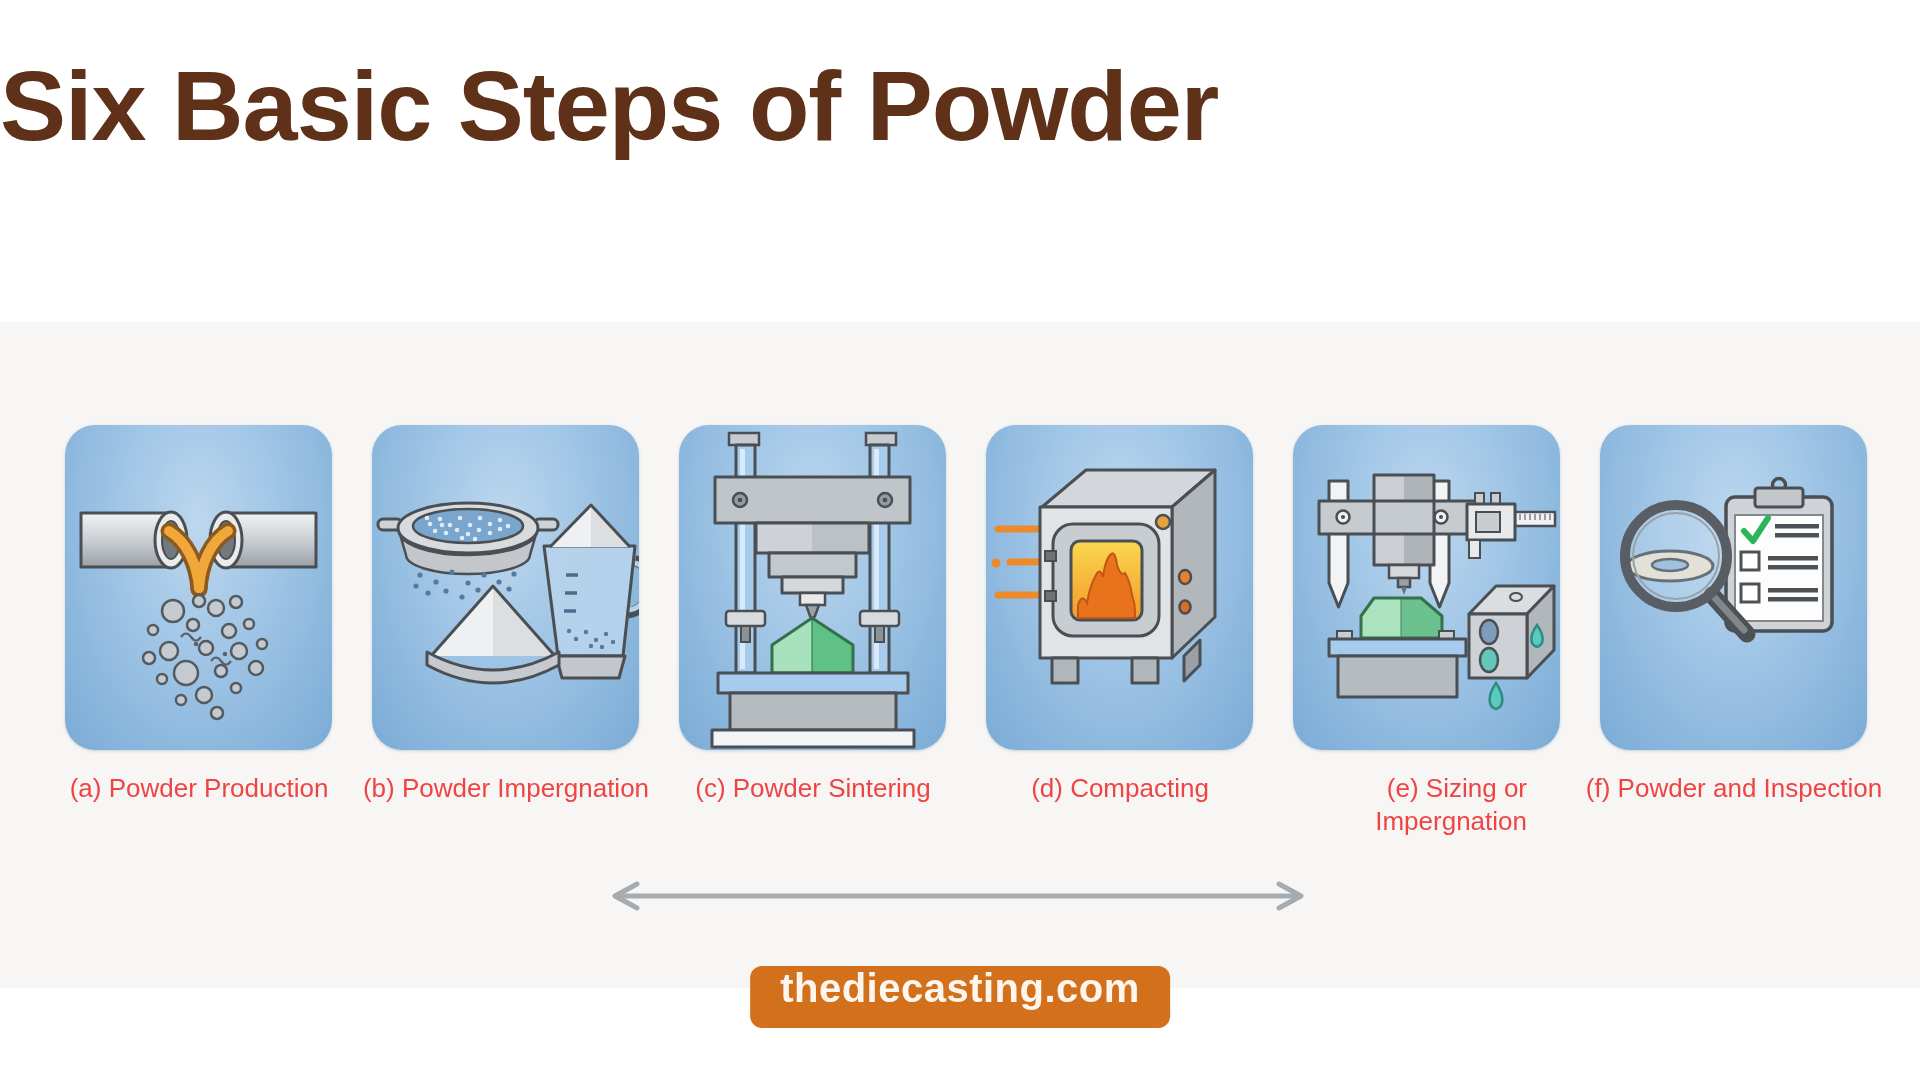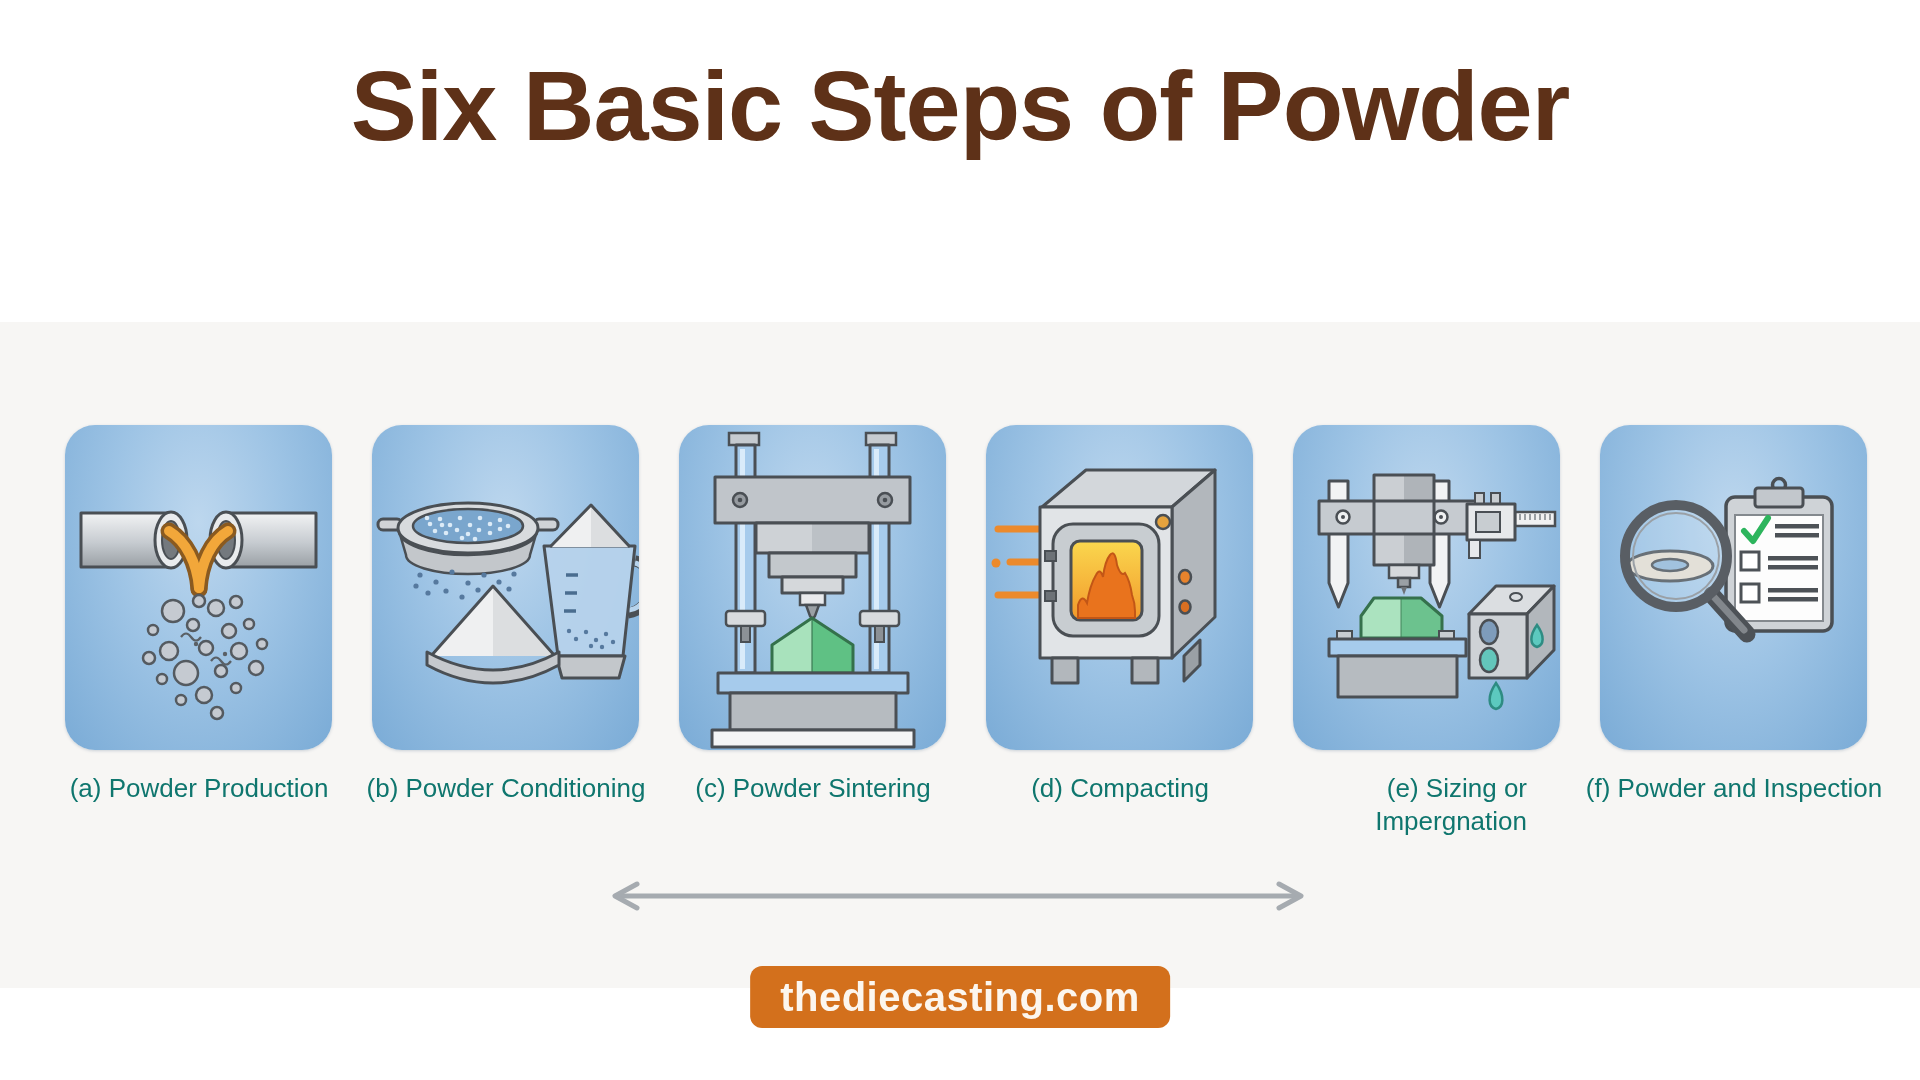--- a/index.html
+++ b/index.html
@@ -7,43 +7,43 @@
     width:1920px;height:1080px;position:relative;overflow:hidden;
     background:#ffffff;
     font-family:"Liberation Sans", sans-serif;
   }
   .band{
     position:absolute;left:0;top:322px;width:1920px;height:666px;
     background:#f7f6f4;
   }
   .title{
     position:absolute;left:0;top:50px;width:1920px;margin:0;
-    text-align:center;color:#5e3118;
+    text-align:left;color:#5e3118;
     font-size:99px;font-weight:800;line-height:1.13;letter-spacing:-1px;
   }
   .panel{
     position:absolute;top:425px;width:267px;height:325px;border-radius:30px;
     background:radial-gradient(ellipse at 50% 30%, #bdd7ee 0%, #9ec4e5 45%, #7aabd6 100%);
     box-shadow:0 1px 3px rgba(70,100,130,0.25);
   }
   .p0{left:65px}.p1{left:372px}.p2{left:679px}.p3{left:986px}.p4{left:1293px}.p5{left:1600px}
   .panel svg{position:absolute;left:0;top:0;width:267px;height:325px;}
   .step-label{
     position:absolute;top:772px;text-align:center;
-    font-size:26px;line-height:1.25;color:#0f766e;white-space:nowrap;
+    font-size:26px;line-height:1.25;color:#ef4444;white-space:nowrap;
   }
   .l0{left:29px;width:340px}.l1{left:336px;width:340px}.l2{left:643px;width:340px}
   .l3{left:950px;width:340px}.l5{left:1564px;width:340px}
   .l4{left:1327px;width:200px;white-space:normal;text-align:right;}
   .flow-arrow{position:absolute;left:603px;top:880px;width:710px;height:32px;}
   .badge{
     position:absolute;left:50%;top:966px;transform:translateX(-50%);
     height:62px;padding:0 30px;border-radius:12px;
     background:#d3701c;color:#fcf6ee;
-    display:flex;align-items:center;justify-content:center;
+    display:flex;align-items:flex-start;justify-content:center;
     font-size:40px;font-weight:600;letter-spacing:0.5px;
   }
   .outl{stroke:#4a4f54;stroke-width:3;stroke-linejoin:round;}
 </style>
 </head>
 <body>
 
 <div class="band"></div>
 
 <h1 class="title"><span>Six Basic Steps of Powder</span><br></h1>
@@ -351,21 +351,21 @@
     <g>
       <line x1="112" y1="170" x2="147" y2="209" stroke="#4d5257" stroke-width="17" stroke-linecap="round"></line>
       <line x1="114" y1="172" x2="144" y2="205" stroke="#82878c" stroke-width="7" stroke-linecap="round"></line>
       <circle cx="76" cy="131" r="51" fill="#d7e8f6" fill-opacity="0.22" stroke="#595e64" stroke-width="10"></circle>
       <circle cx="76" cy="131" r="43" fill="none" stroke="#9aa0a6" stroke-width="2"></circle>
     </g>
   </svg>
 </div>
 
 <div class="step-label l0">(a) Powder Production</div>
-<div class="step-label l1">(b) Powder Conditioning</div>
+<div class="step-label l1">(b) Powder Impergnation</div>
 <div class="step-label l2">(c) Powder Sintering</div>
 <div class="step-label l3">(d) Compacting</div>
 <div class="step-label l4">(e) Sizing or Impergnation</div>
 <div class="step-label l5">(f) Powder and Inspection</div>
 
 <svg class="flow-arrow" viewBox="0 0 710 32">
   <line x1="14" y1="16" x2="696" y2="16" stroke="#a6abb0" stroke-width="5"></line>
   <path d="M34,4 L12,16 L34,28" fill="none" stroke="#a6abb0" stroke-width="5" stroke-linecap="round" stroke-linejoin="round"></path>
   <path d="M676,4 L698,16 L676,28" fill="none" stroke="#a6abb0" stroke-width="5" stroke-linecap="round" stroke-linejoin="round"></path>
 </svg>

